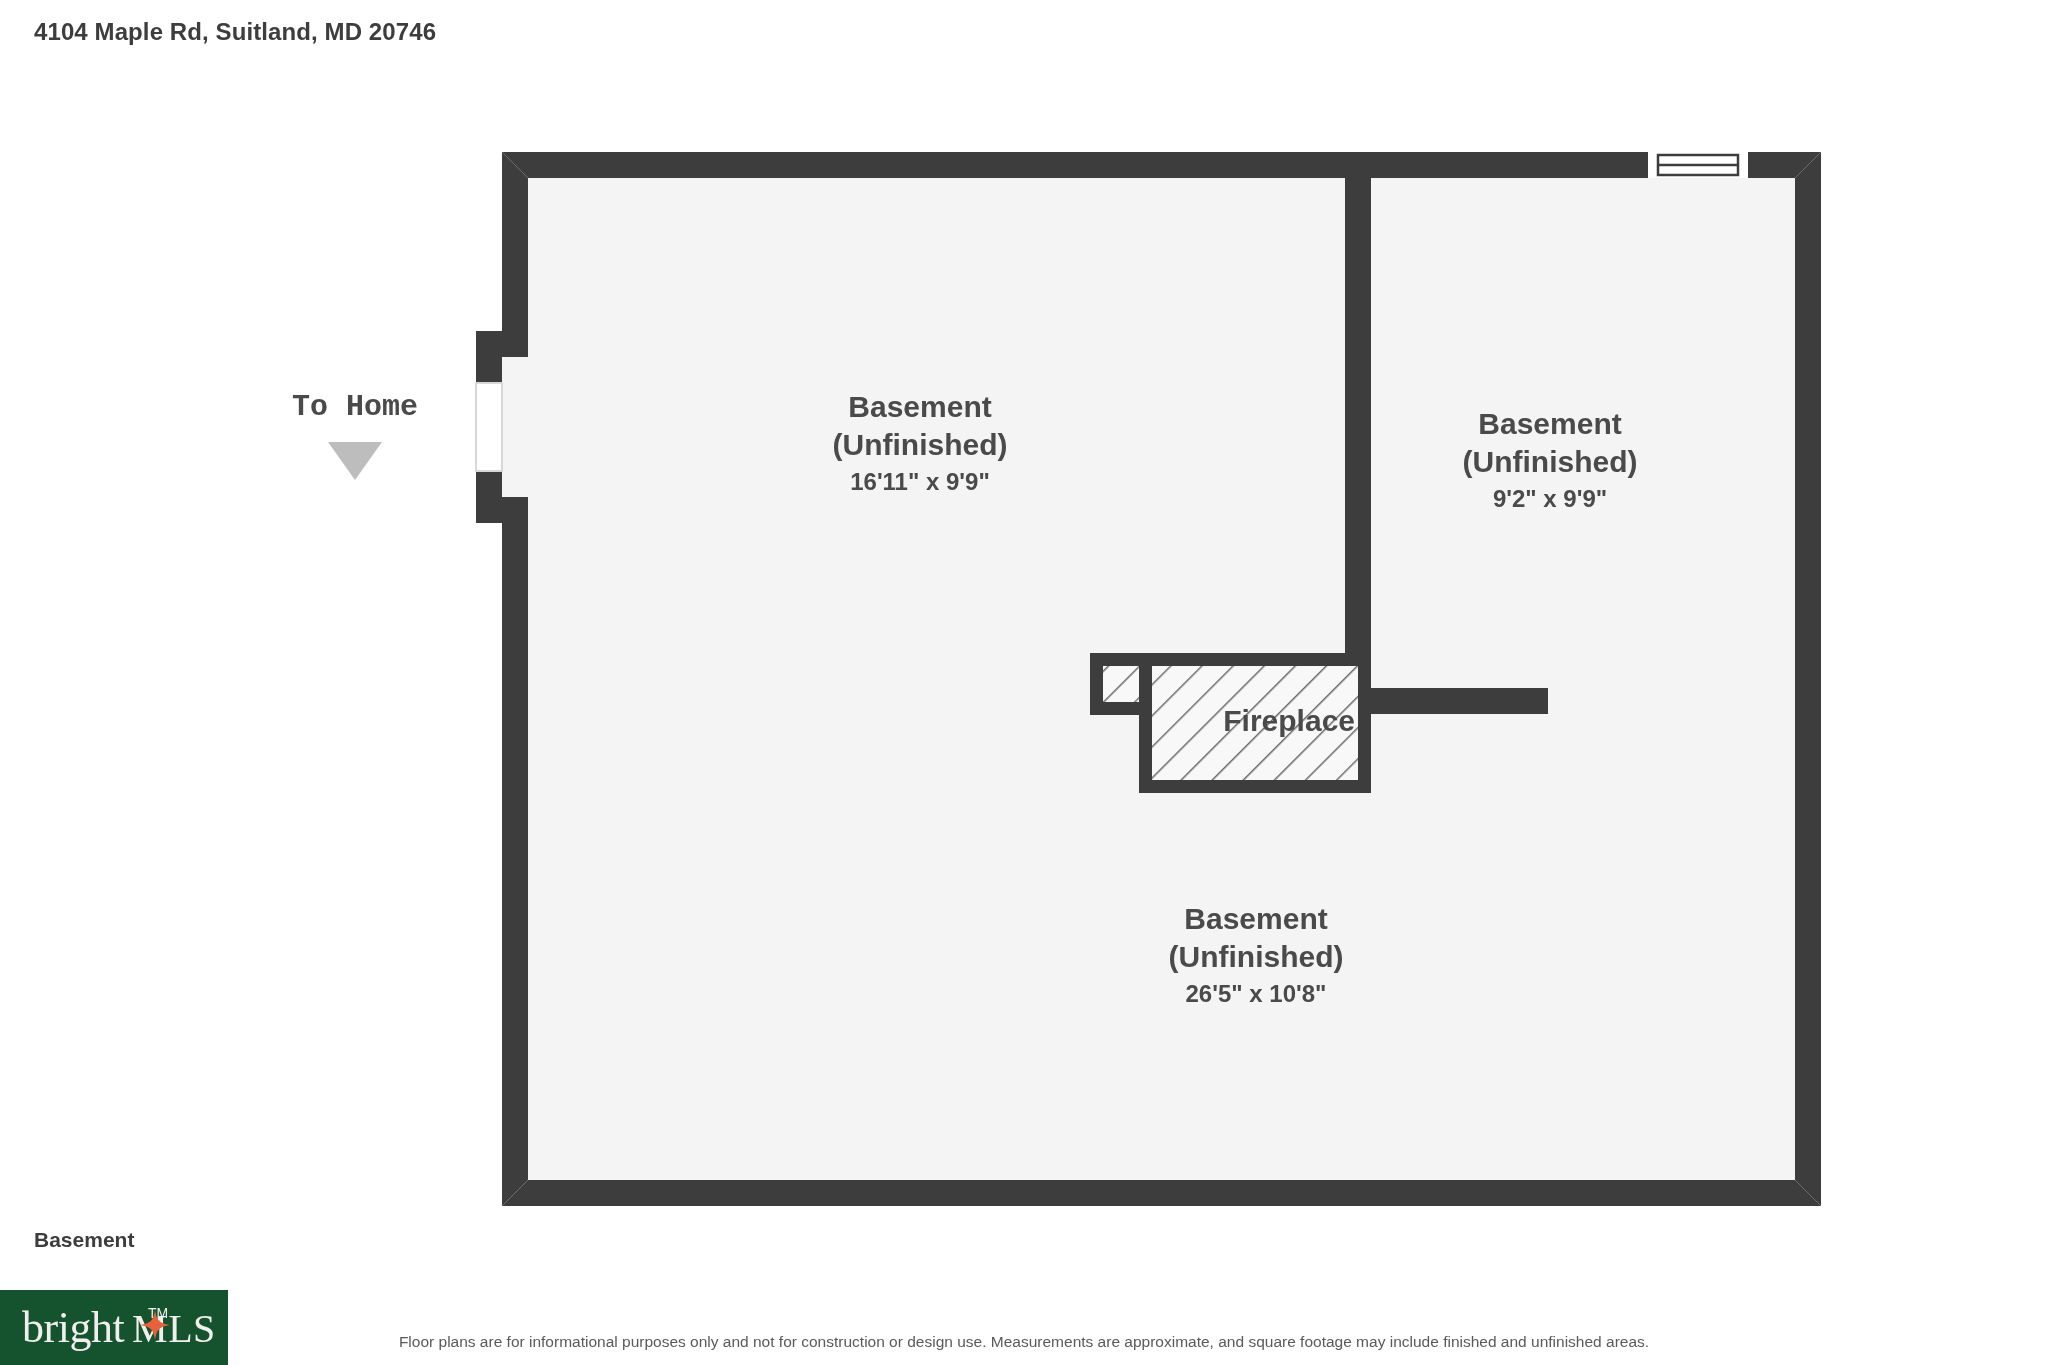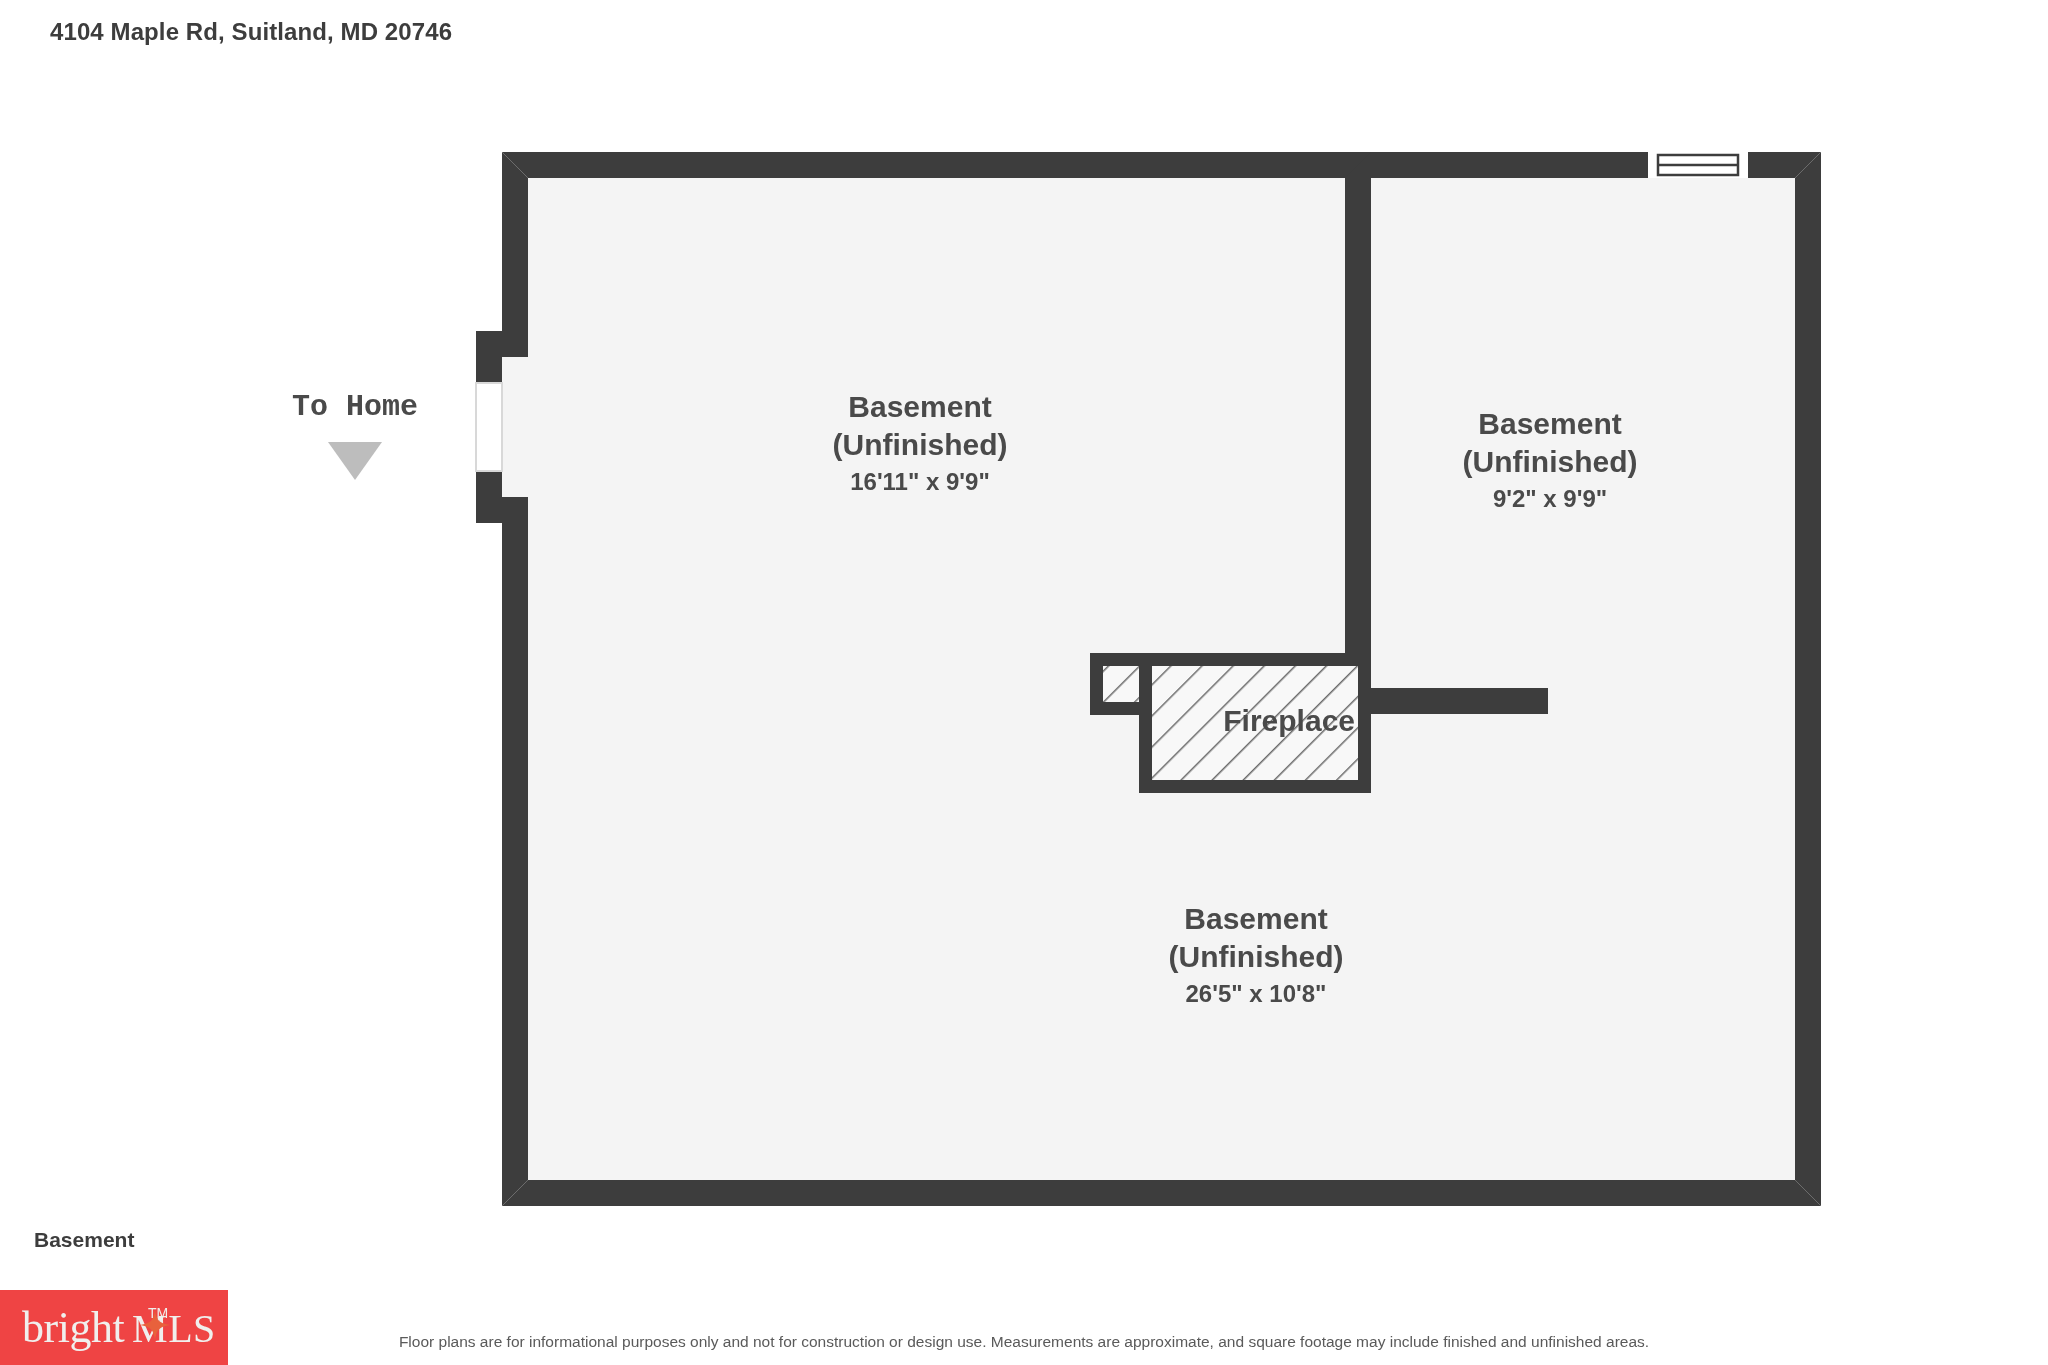--- a/index.html
+++ b/index.html
@@ -18,21 +18,20 @@
   
   #address-title {
     position: absolute;
     left: 34px;
     top: 18px;
     font-size: 24px;
     font-weight: bold;
     color: #3d3d3d;
     letter-spacing: 0.1px;
     white-space: nowrap;
-    margin-left: 16px;
   }
 
   
   #floorplan {
     position: absolute;
     left: 0;
     top: 0;
     width: 2048px;
     height: 1365px;
   }
@@ -101,21 +100,21 @@
     font-weight: bold;
     color: #3d3d3d;
   }
 
   #mls-logo {
     position: absolute;
     left: 0;
     top: 1290px;
     width: 228px;
     height: 75px;
-    background: #ef4444;
+    background: #14532d;
     overflow: hidden;
   }
   #mls-logo-inner {
     position: absolute;
     left: 22px;
     top: 12px;
     white-space: nowrap;
   }
   #mls-bright {
     font-family: "Liberation Serif", serif;

